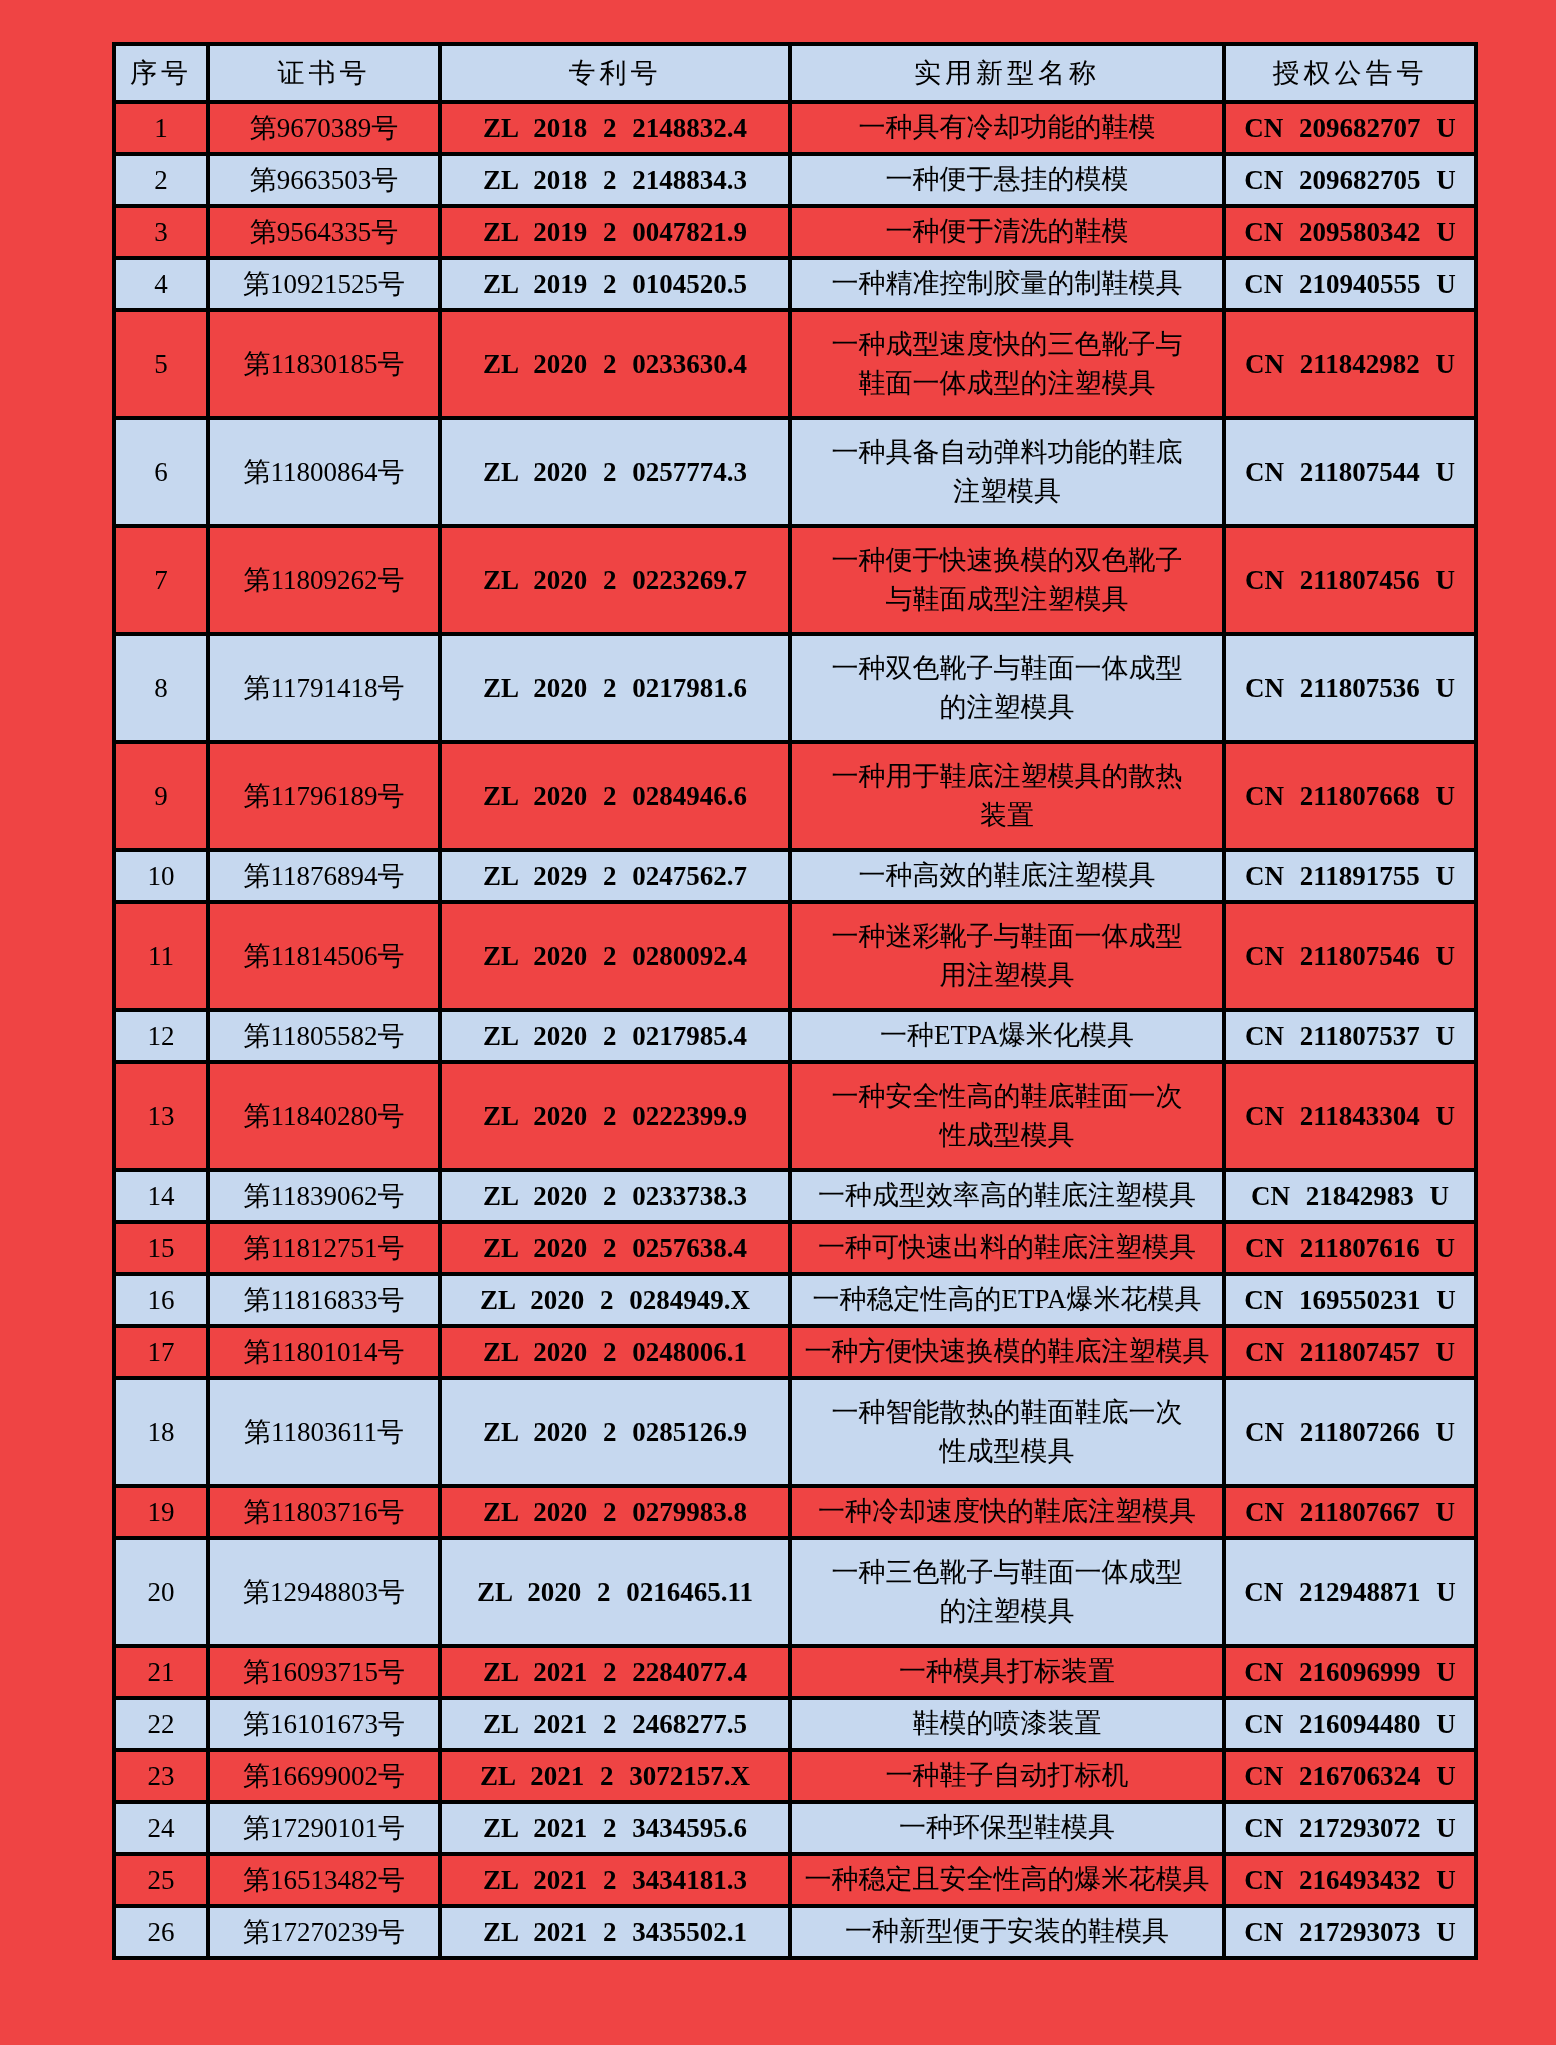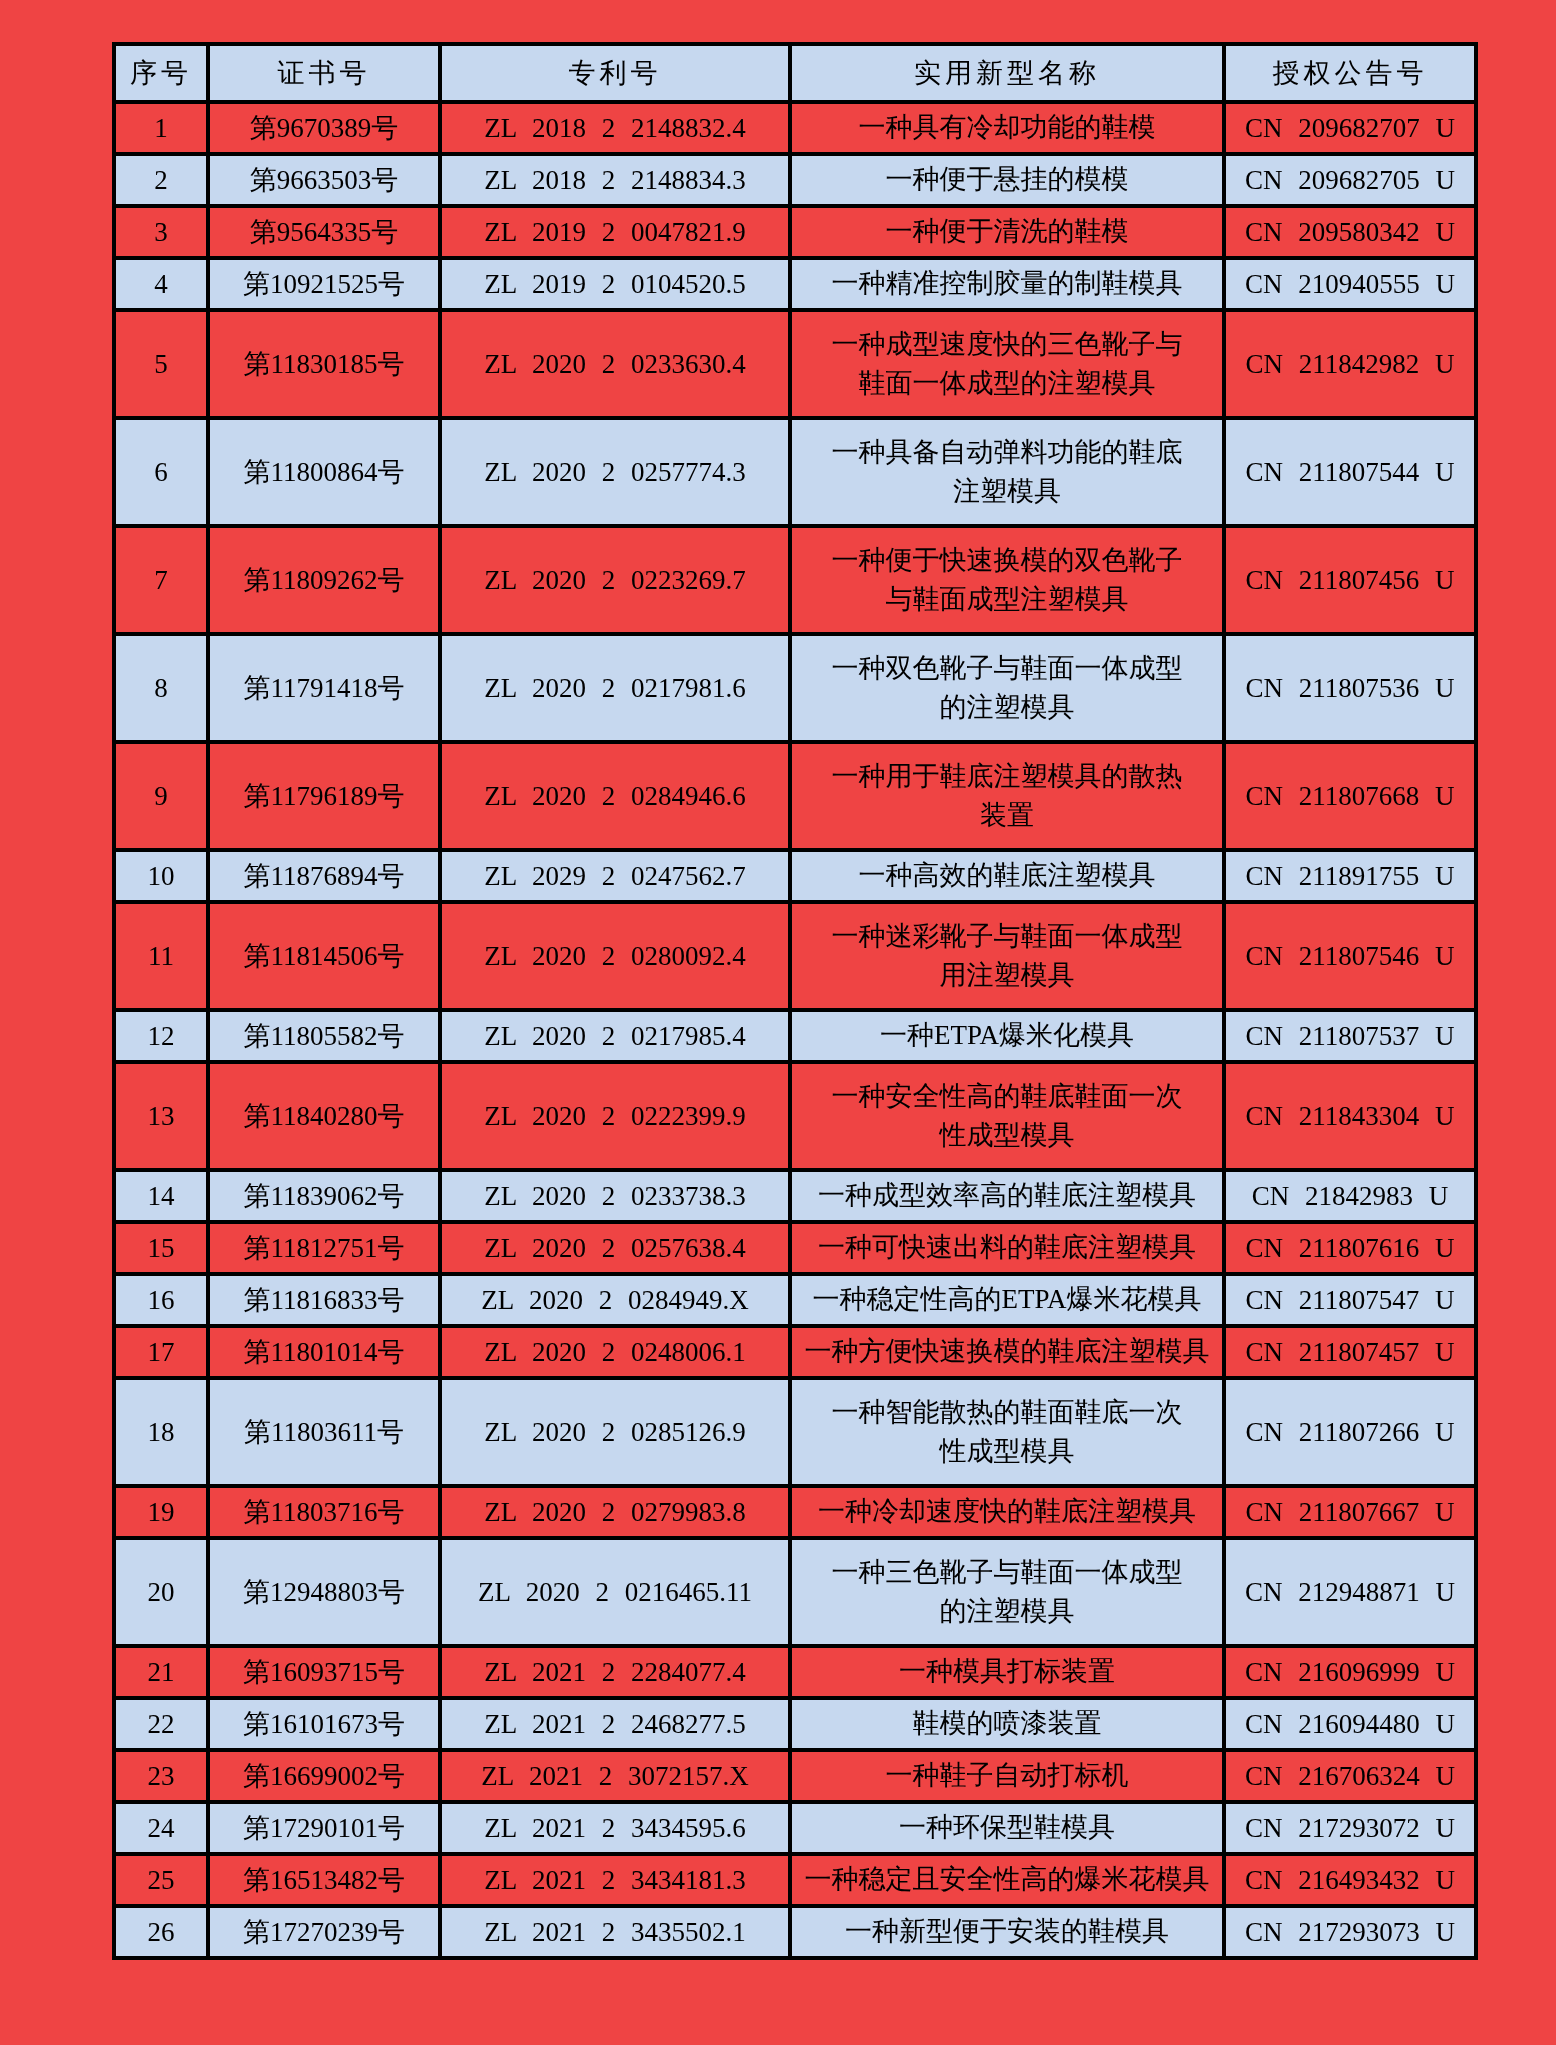--- a/index.html
+++ b/index.html
@@ -45,20 +45,21 @@
   tr.row-single td{ height:44px; }
   tr.row-double td{ height:100px; }
   tr.alt td{ background:#c6d8ef; }
   td.cell-name{
     white-space:pre-line;
     line-height:1.45;
   }
   td.cell-patent, td.cell-pub{
     word-spacing:9px;
     white-space:nowrap;
+    font-weight:bold;
   }
   td.cell-cert{ white-space:nowrap; }
   col.c-no{ width:94px; }
   col.c-cert{ width:232px; }
   col.c-patent{ width:350px; }
   col.c-name{ width:434px; }
   col.c-pub{ width:252px; }
 </style>
 </head>
 <body>
@@ -192,21 +193,21 @@
           <td class="cell-cert">第11812751号</td>
           <td class="cell-patent">ZL 2020 2 0257638.4</td>
           <td class="cell-name">一种可快速出料的鞋底注塑模具</td>
           <td class="cell-pub">CN 211807616 U</td>
         </tr>
         <tr class="row-single alt">
           <td class="cell-no">16</td>
           <td class="cell-cert">第11816833号</td>
           <td class="cell-patent">ZL 2020 2 0284949.X</td>
           <td class="cell-name">一种稳定性高的ETPA爆米花模具</td>
-          <td class="cell-pub">CN 211807547 U</td>
+          <td class="cell-pub">CN 169550231 U</td>
         </tr>
         <tr class="row-single">
           <td class="cell-no">17</td>
           <td class="cell-cert">第11801014号</td>
           <td class="cell-patent">ZL 2020 2 0248006.1</td>
           <td class="cell-name">一种方便快速换模的鞋底注塑模具</td>
           <td class="cell-pub">CN 211807457 U</td>
         </tr>
         <tr class="row-double alt">
           <td class="cell-no">18</td>

